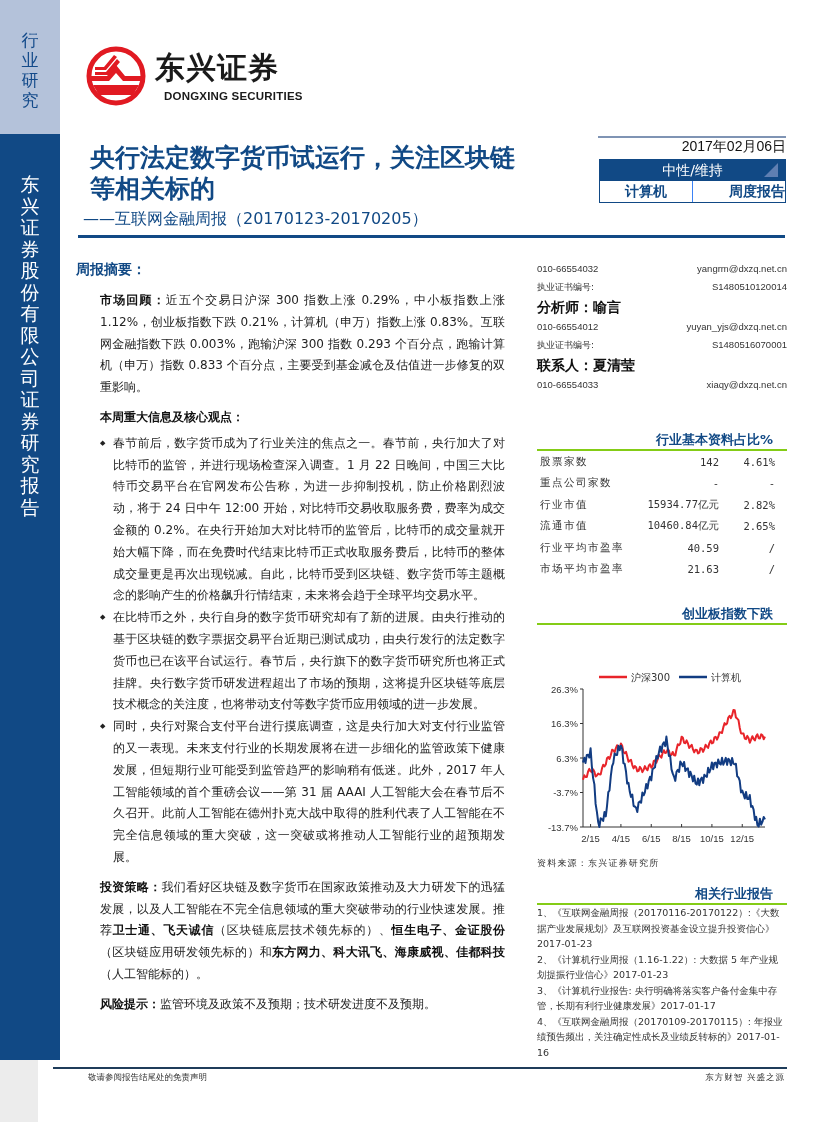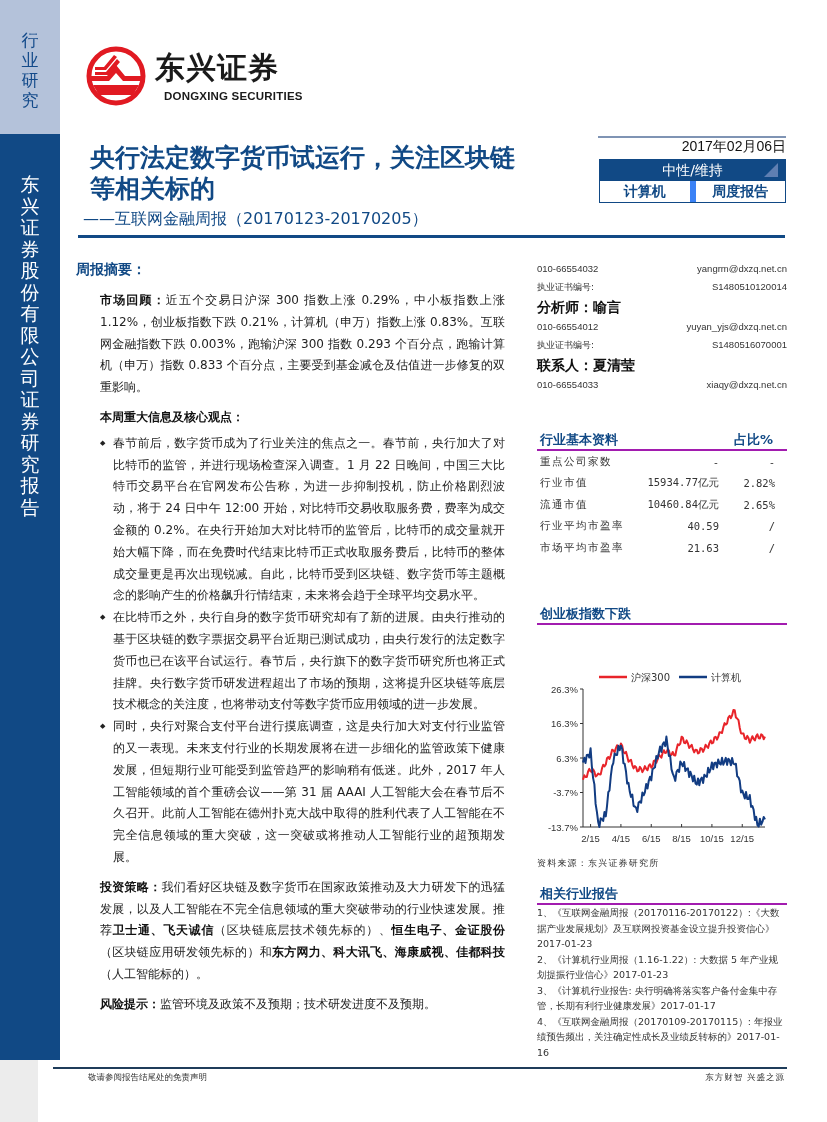--- a/index.html
+++ b/index.html
@@ -25,38 +25,38 @@
   .subtitle { position: absolute; left: 83px; top: 209px; color: #114985; font-size: 16px; }
   .title-rule { position: absolute; left: 78px; top: 235px; width: 707px; height: 3px; background: #114985; }
 
   
   .date-rule { position: absolute; left: 598px; top: 136px; width: 188px; height: 2px; background: #7f94b4; }
   .date { position: absolute; left: 598px; top: 138px; width: 188px; text-align: right; font-family: "Liberation Sans", sans-serif; font-size: 14px; color: #111; }
   .rating { position: absolute; left: 599px; top: 159px; width: 187px; height: 22px; background: #114985; color: #fff; font-size: 14px; text-align: center; line-height: 22px; }
   .rating-tri { position: absolute; right: 8px; top: 4px; width: 0; height: 0; border-left: 14px solid transparent; border-bottom: 14px solid #5f7fb2; }
   .tags { position: absolute; left: 599px; top: 181px; width: 187px; height: 22px; border: 1px solid #114985; border-top: none; display: flex; }
   .tags div { flex: 1; text-align: center; color: #114985; font-weight: bold; font-size: 14px; line-height: 21px; }
-  .tags div + div { border-left: 6px solid #3b82f6; }
+  .tags div + div { border-left: 1px solid #3b82f6; text-align: right; }
 
   
   .summary-head { position: absolute; left: 76px; top: 261px; color: #114985; font-size: 14px; font-weight: bold; }
   .col { position: absolute; left: 100px; top: 290px; width: 405px; font-size: 12px; line-height: 21.8px; color: #222; text-align: justify; }
   .col p { margin: 0; }
   .col b { color: #111; }
   .gap { height: 8px; }
   .bullet { position: relative; padding-left: 13px; }
   .bullet::before { content: "◆"; position: absolute; left: 0; top: 0; font-size: 7px; color: #222; line-height: 21.8px; }
 
   
   .rc { position: absolute; left: 537px; width: 250px; }
   .analyst-name { font-size: 14px; font-weight: bold; color: #111; height: 22px; line-height: 22px; }
   .row2 { display: flex; justify-content: space-between; font-family: "Liberation Sans", sans-serif; font-size: 9.5px; color: #333; height: 18px; line-height: 18px; }
   .row2 .cn { font-family: "DejaVu Sans", sans-serif; font-size: 9px; }
 
-  .sec-head { display: flex; justify-content: space-between; color: #114985; font-size: 13px; font-weight: bold; padding: 0 14px 0 3px; height: 23px; line-height: 23px; border-bottom: 2px solid #a21caf; }
+  .sec-head { display: flex; justify-content: flex-end; color: #114985; font-size: 13px; font-weight: bold; padding: 0 14px 0 3px; height: 23px; line-height: 23px; border-bottom: 2px solid #84cc16; }
   .info-table { width: 100%; border-collapse: collapse; font-size: 10.5px; color: #333; }
   .info-table td { height: 21.5px; padding: 0; }
   .info-table td.lbl { padding-left: 3px; letter-spacing: 1.5px; }
   .info-table td.val { text-align: right; padding-right: 6px; font-family: "DejaVu Sans Mono", monospace; font-size: 10.5px; }
   .info-table td.pct { text-align: right; padding-right: 12px; width: 62px; font-family: "DejaVu Sans Mono", monospace; font-size: 10.5px; }
 
   .chart-wrap { position: relative; width: 250px; height: 230px; }
   .source { font-size: 9px; color: #333; letter-spacing: 1.2px; margin-top: 2px; }
 
   .related { font-size: 9.5px; line-height: 15.5px; color: #333; }
@@ -176,20 +176,25 @@
   </div>
 </div>
 
 <div class="rc" style="top:428px;">
   <div class="sec-head">
     <span>行业基本资料</span>
     <span>占比%</span>
   </div>
   <table class="info-table">
     <tbody id="info-body">
+        <tr>
+          <td class="lbl">股票家数</td>
+          <td class="val">142</td>
+          <td class="pct">4.61%</td>
+        </tr>
         <tr>
           <td class="lbl">重点公司家数</td>
           <td class="val">-</td>
           <td class="pct">-</td>
         </tr>
         <tr>
           <td class="lbl">行业市值</td>
           <td class="val">15934.77亿元</td>
           <td class="pct">2.82%</td>
         </tr>

